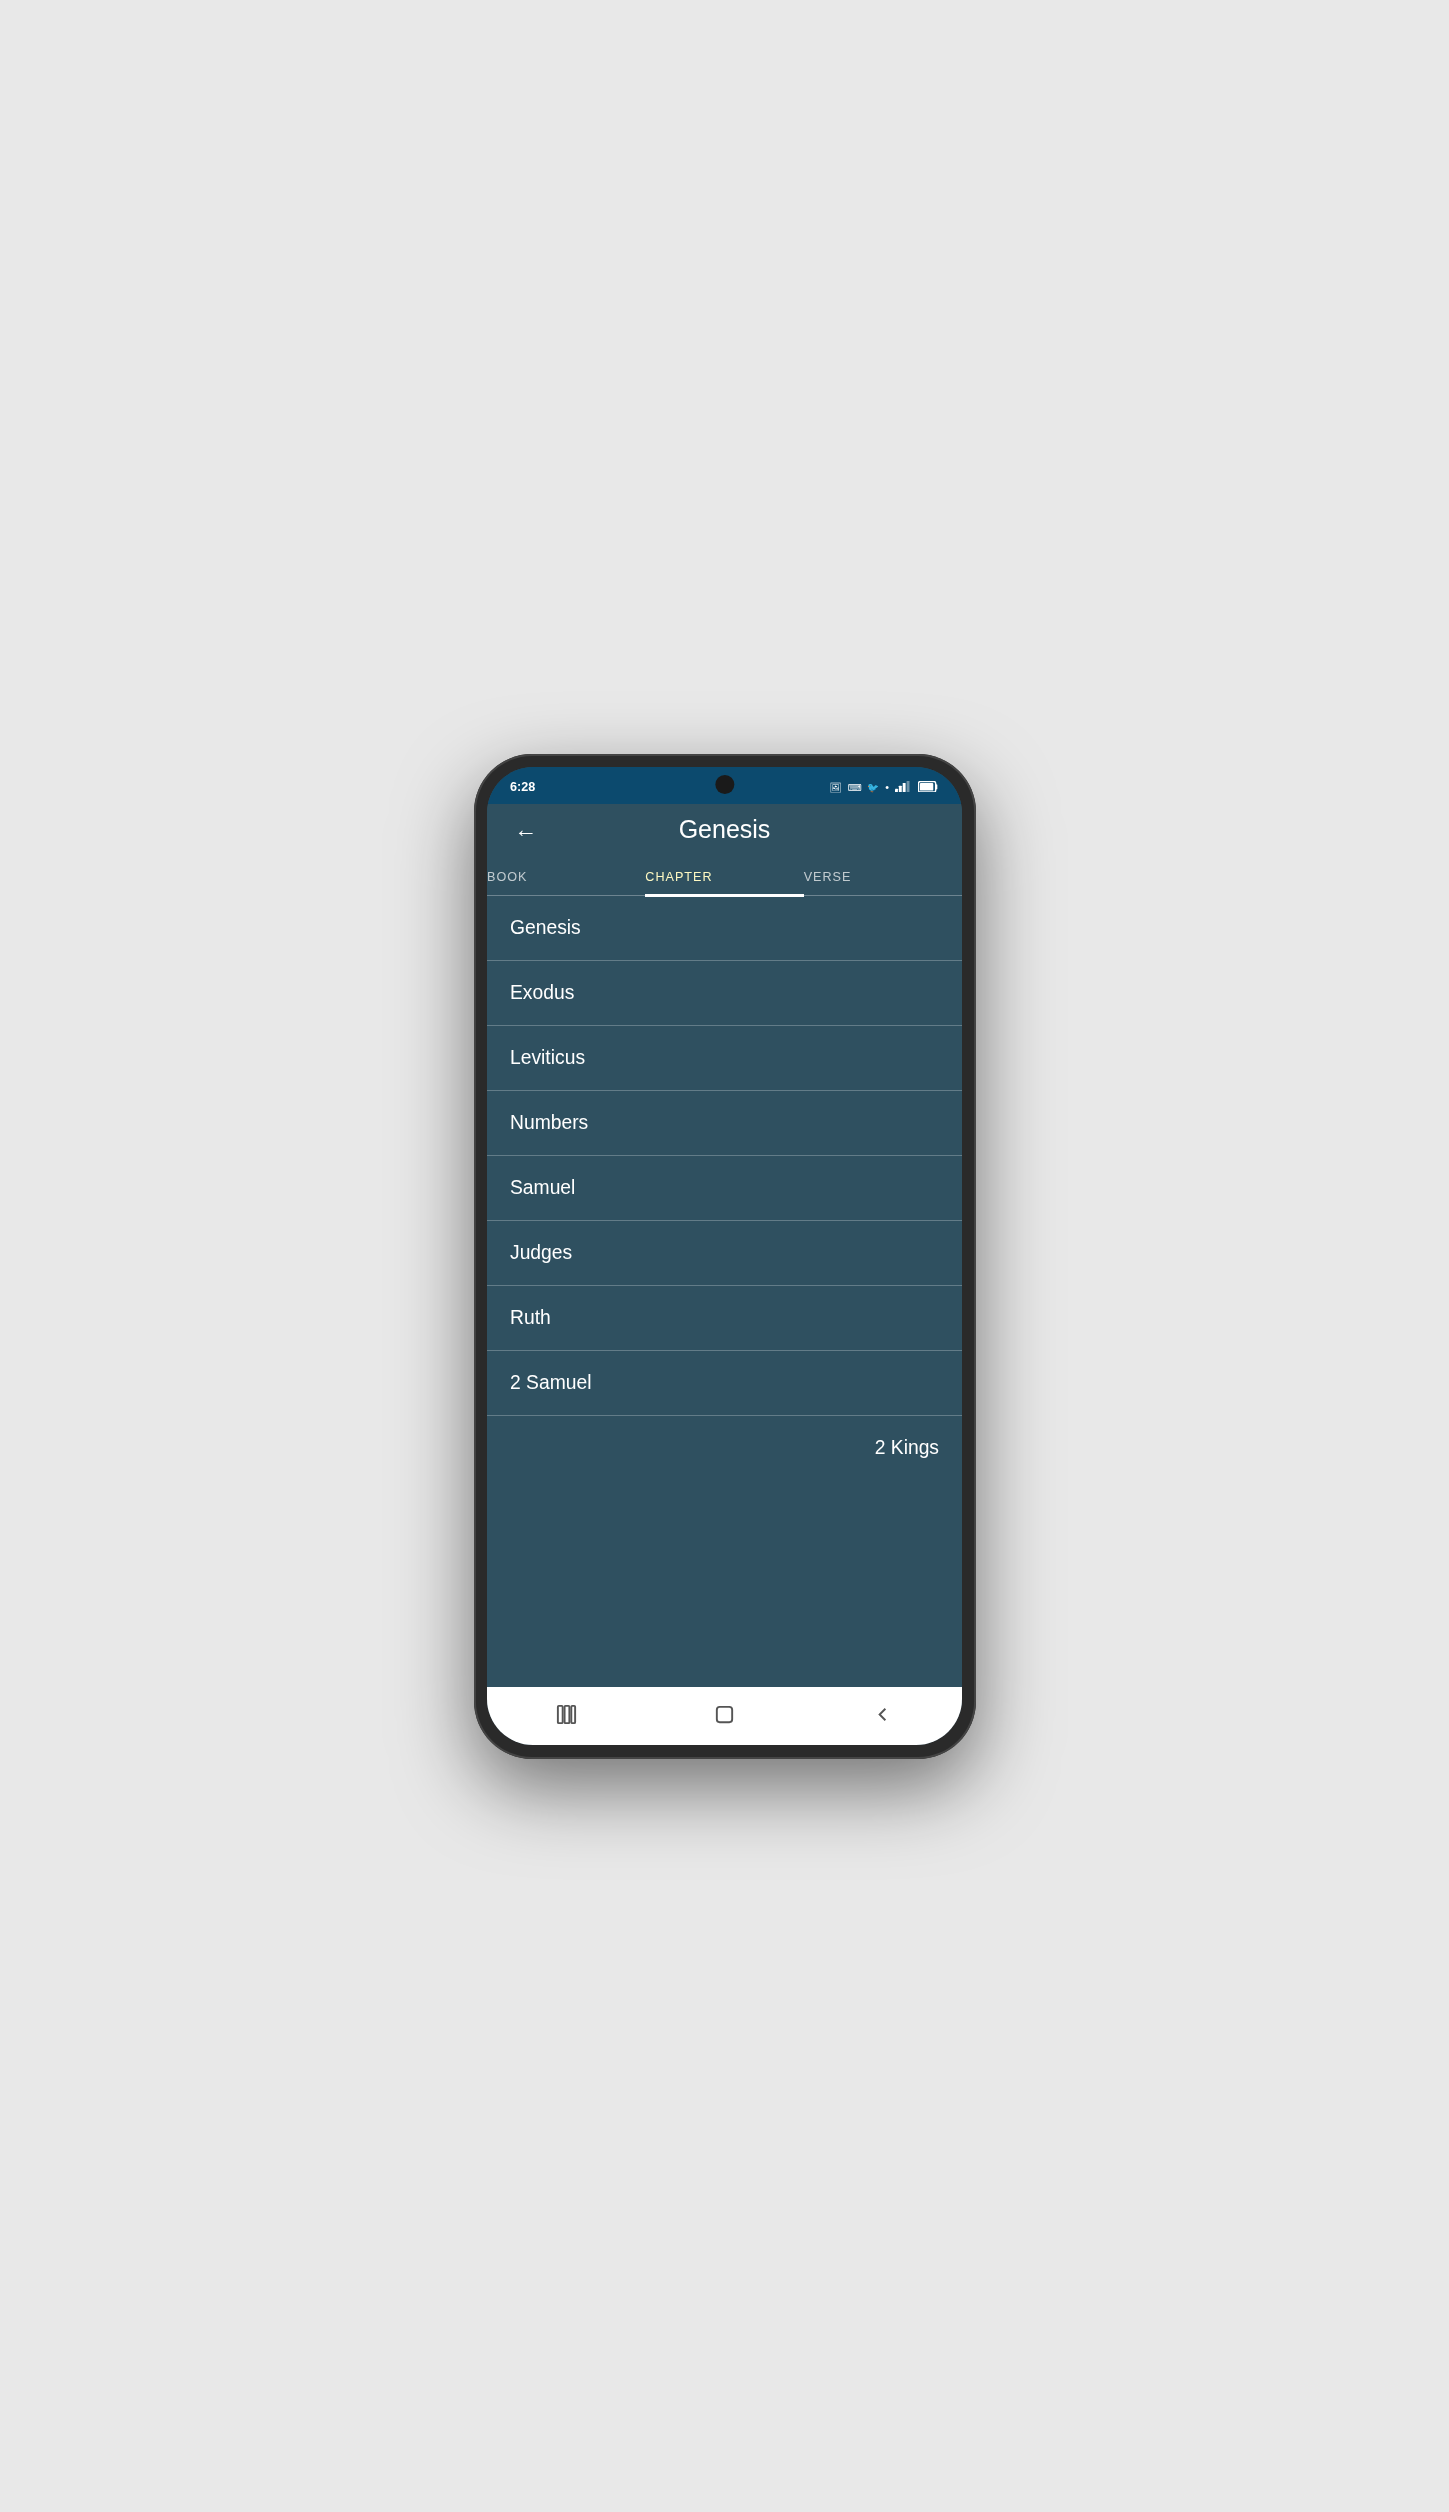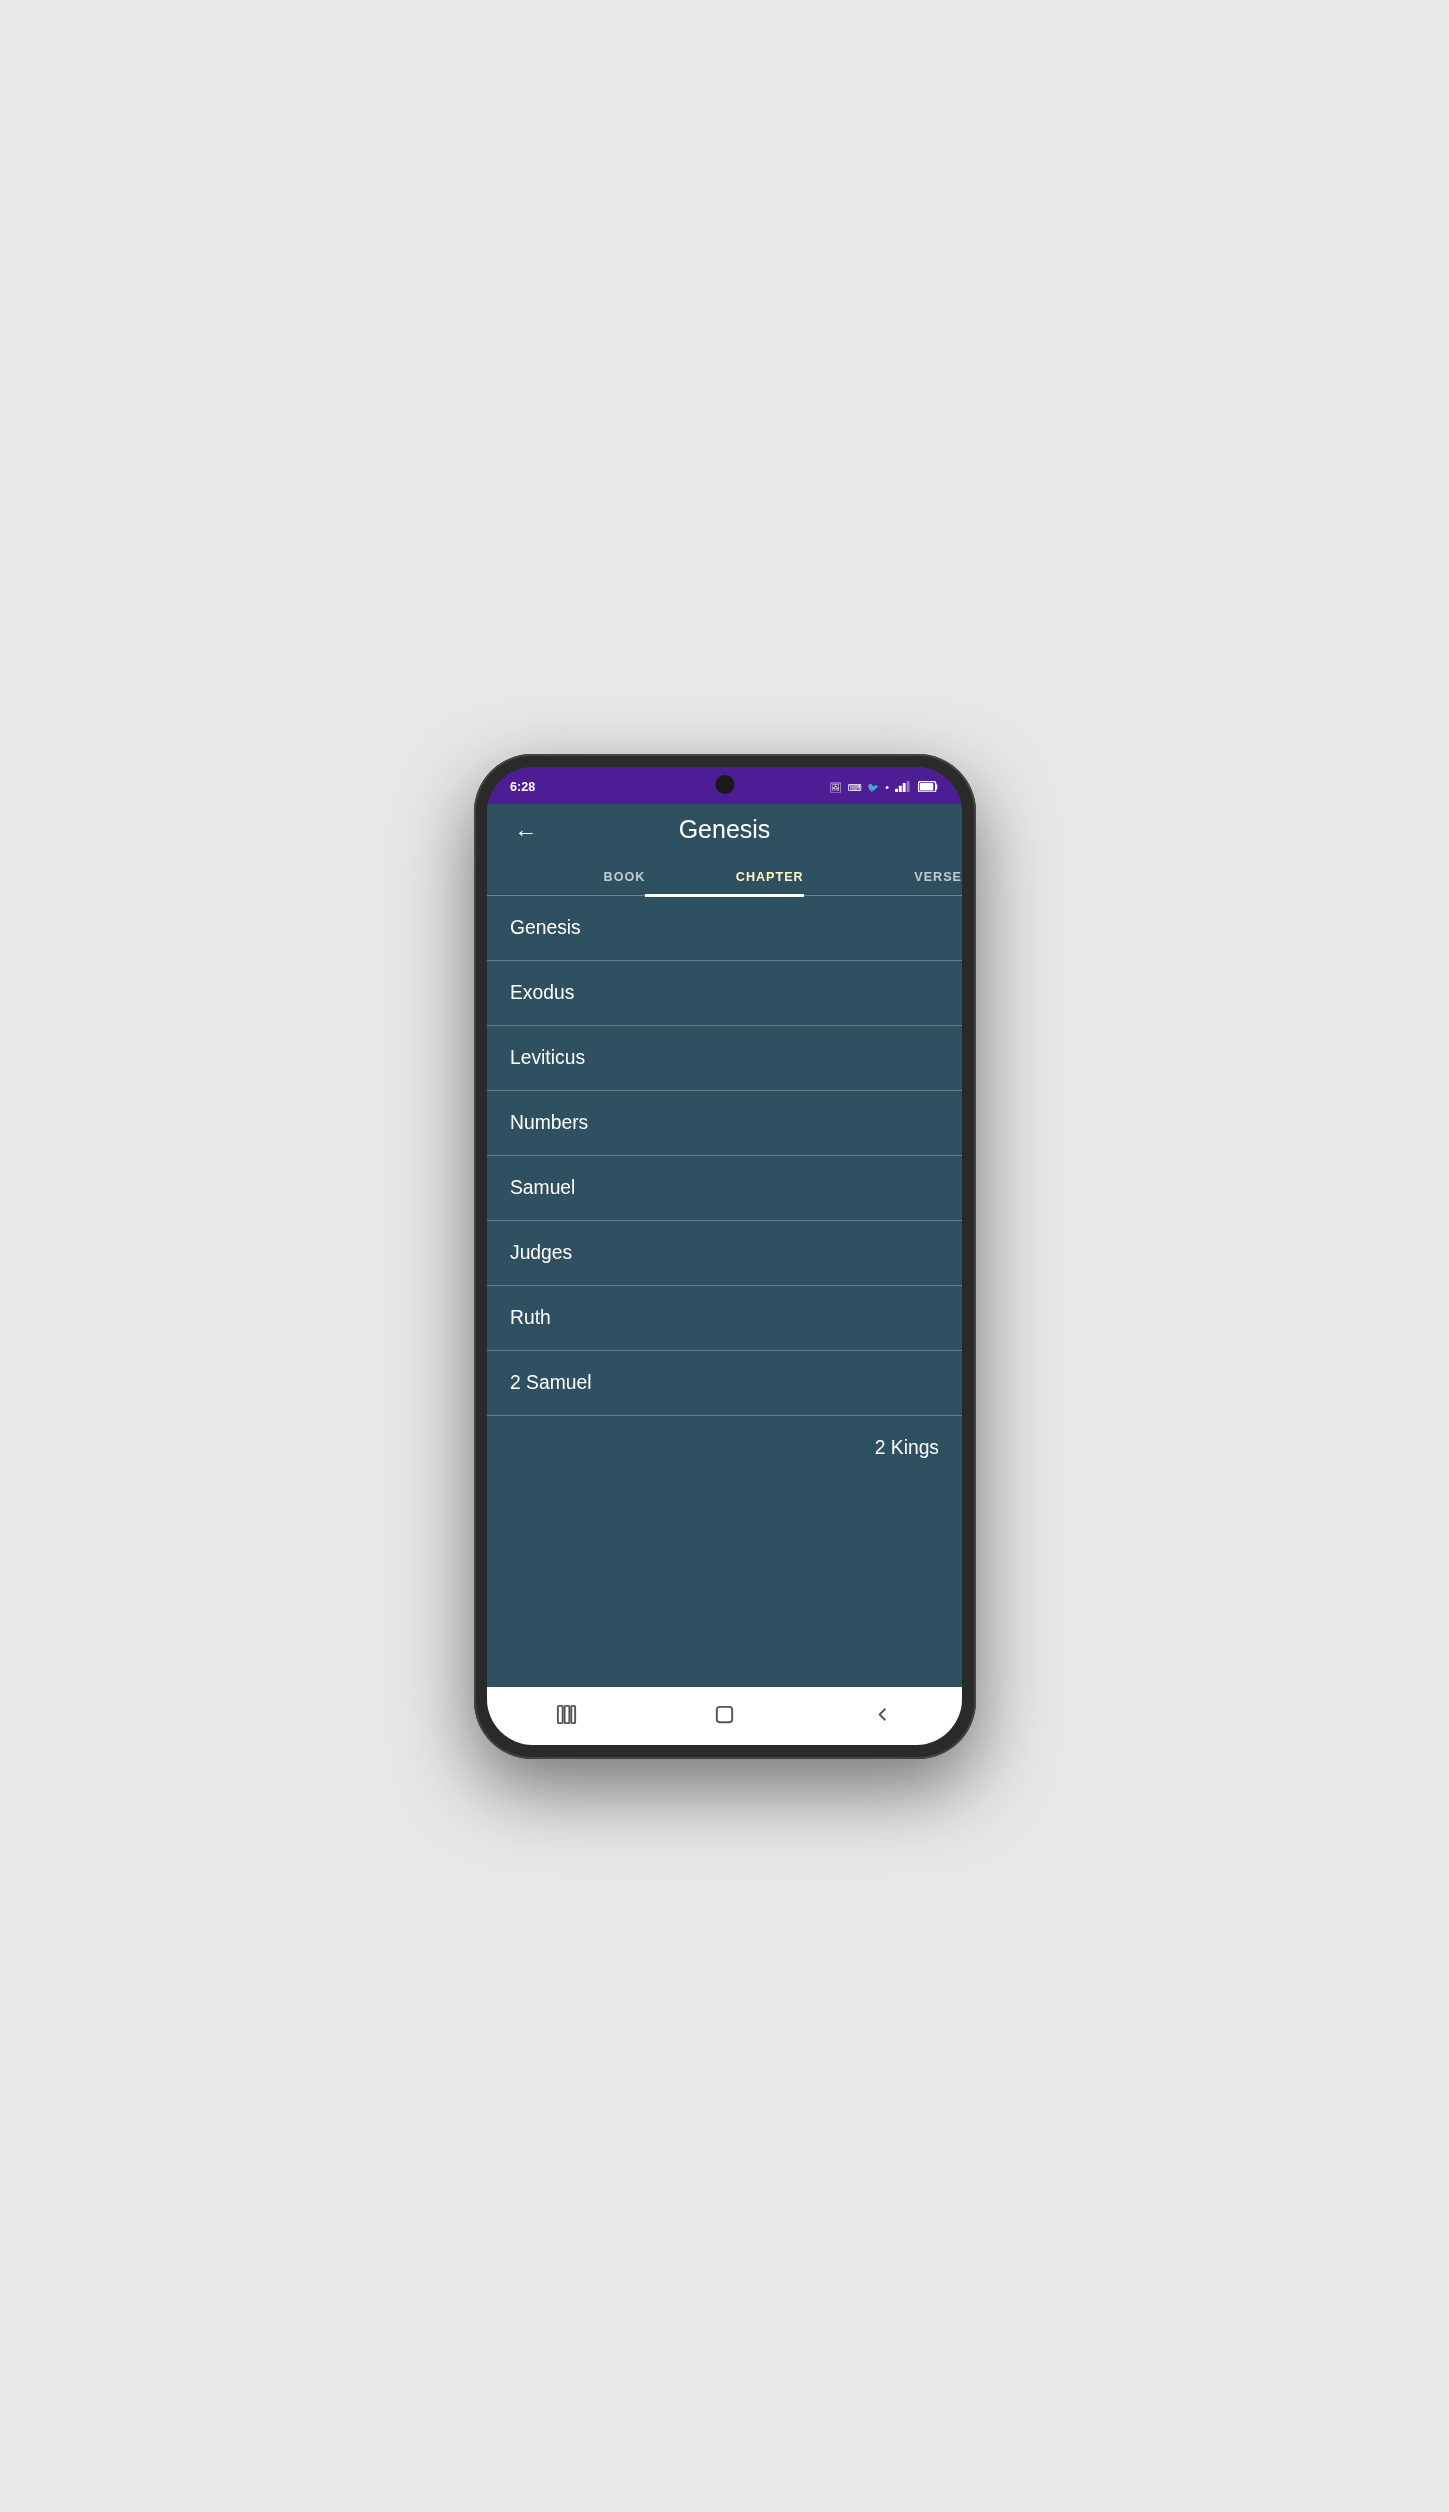--- a/index.html
+++ b/index.html
@@ -28,21 +28,21 @@
       height: 100%;
       background: #2f5060;
       border-radius: 46px;
       overflow: hidden;
       display: flex;
       flex-direction: column;
     }
 
     
     .status-bar {
-      background: #4c1d95;
+      background: #0c4a6e;
       display: flex;
       justify-content: space-between;
       align-items: center;
       padding: 9.7px 23px 5.8px 23px;
       min-height: 37px;
       text-align: center;
     }
 
     .status-time {
       color: #fff;
@@ -97,25 +97,25 @@
 
     
     .tab-bar {
       background: #2f5060;
       display: flex;
       border-bottom: 1.9px solid rgba(255,255,255,0.3);
     }
 
     .tab-item {
       flex: 1;
-      text-align: right;
+      text-align: left;
       padding: 11.6px 0;
       color: rgba(255,255,255,0.7);
       font-size: 12.6px;
-      font-weight: 700;
+      font-weight: 400;
       letter-spacing: 1px;
       cursor: pointer;
       position: relative;
     }
 
     .tab-item.active {
       color: #fef9c3;
     }
 
     .tab-item.active::after {

